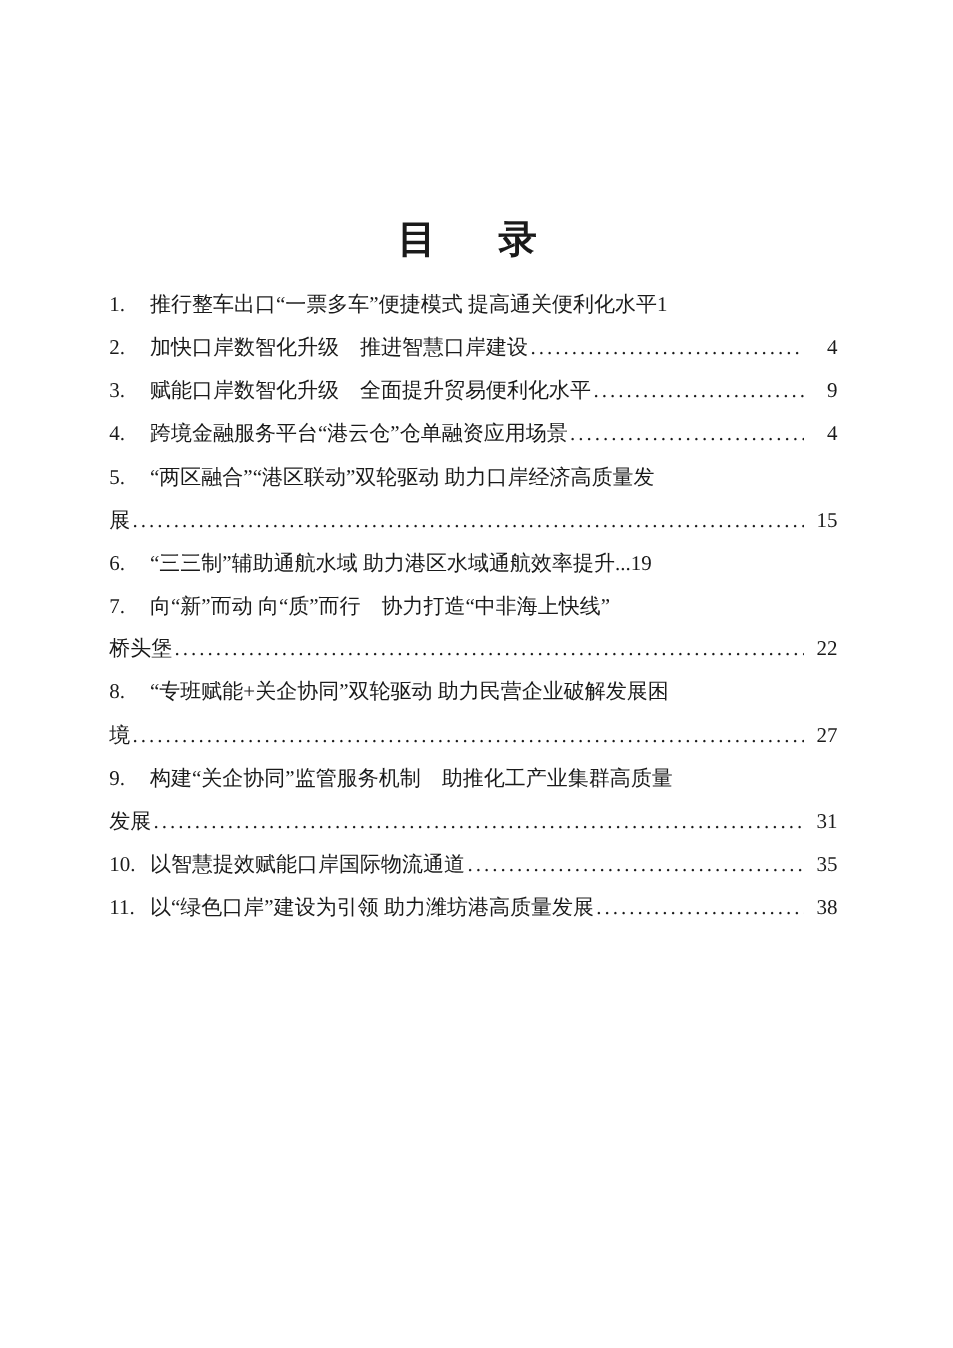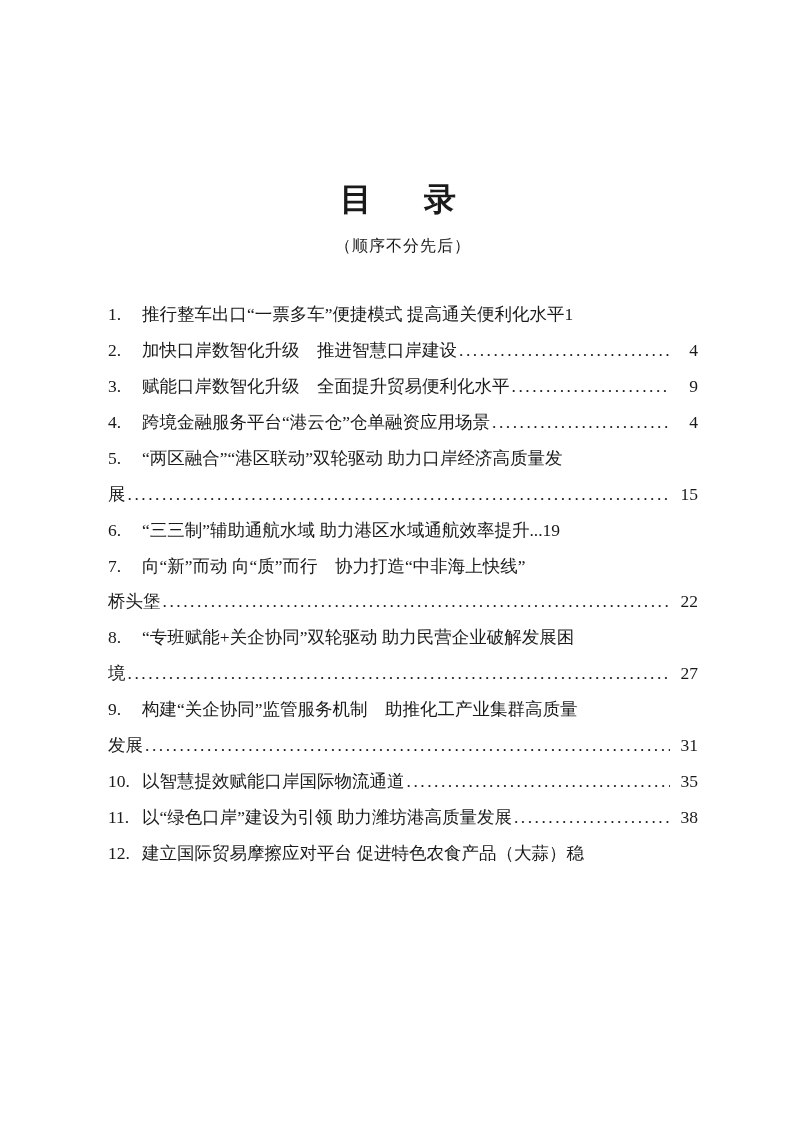--- a/index.html
+++ b/index.html
@@ -13,21 +13,21 @@
     position: relative;
     background: #ffffff;
     margin: 0 auto;
     box-sizing: border-box;
     font-family: "Liberation Serif", "DejaVu Serif", serif;
     color: #1a1a1a;
     overflow: hidden;
   }
   .content {
     position: absolute;
-    left: 108px;
+    left: 91px;
     right: 96px;
     top: 180px;
   }
   .doc-title {
     text-align: center;
     font-size: 32px;
     font-weight: bold;
     letter-spacing: 10px;
     line-height: 1.2;
     margin: 0 0 18px 0;
@@ -81,21 +81,20 @@
     text-align: right;
     min-width: 22px;
   }
 </style>
 </head>
 <body>
 
 <div class="page">
   <div class="content">
     <div class="doc-title">目　录</div>
-    <div class="doc-subtitle">（顺序不分先后）</div>
     <ul class="toc" id="toc-list">
         <li class="toc-entry">
           <div class="entry-inner">
             <span class="num">1.</span>
             <span class="label">推行整车出口“一票多车”便捷模式 提高通关便利化水平1</span>
           </div>
         </li>
         <li class="toc-entry">
           <div class="entry-inner">
             <span class="num">2.</span>
@@ -179,21 +178,15 @@
           </div>
         </li>
         <li class="toc-entry">
           <div class="entry-inner">
             <span class="num">11.</span>
             <span class="label">以“绿色口岸”建设为引领 助力潍坊港高质量发展</span>
             <span class="dots">..........................................................................................</span>
             <span class="page-no">38</span>
           </div>
         </li>
-        <li class="toc-entry">
-          <div class="entry-inner">
-            <span class="num">12.</span>
-            <span class="label">建立国际贸易摩擦应对平台 促进特色农食产品（大蒜）稳</span>
-          </div>
-        </li>
       </ul>
   </div>
 </div>
 
 </body></html>

